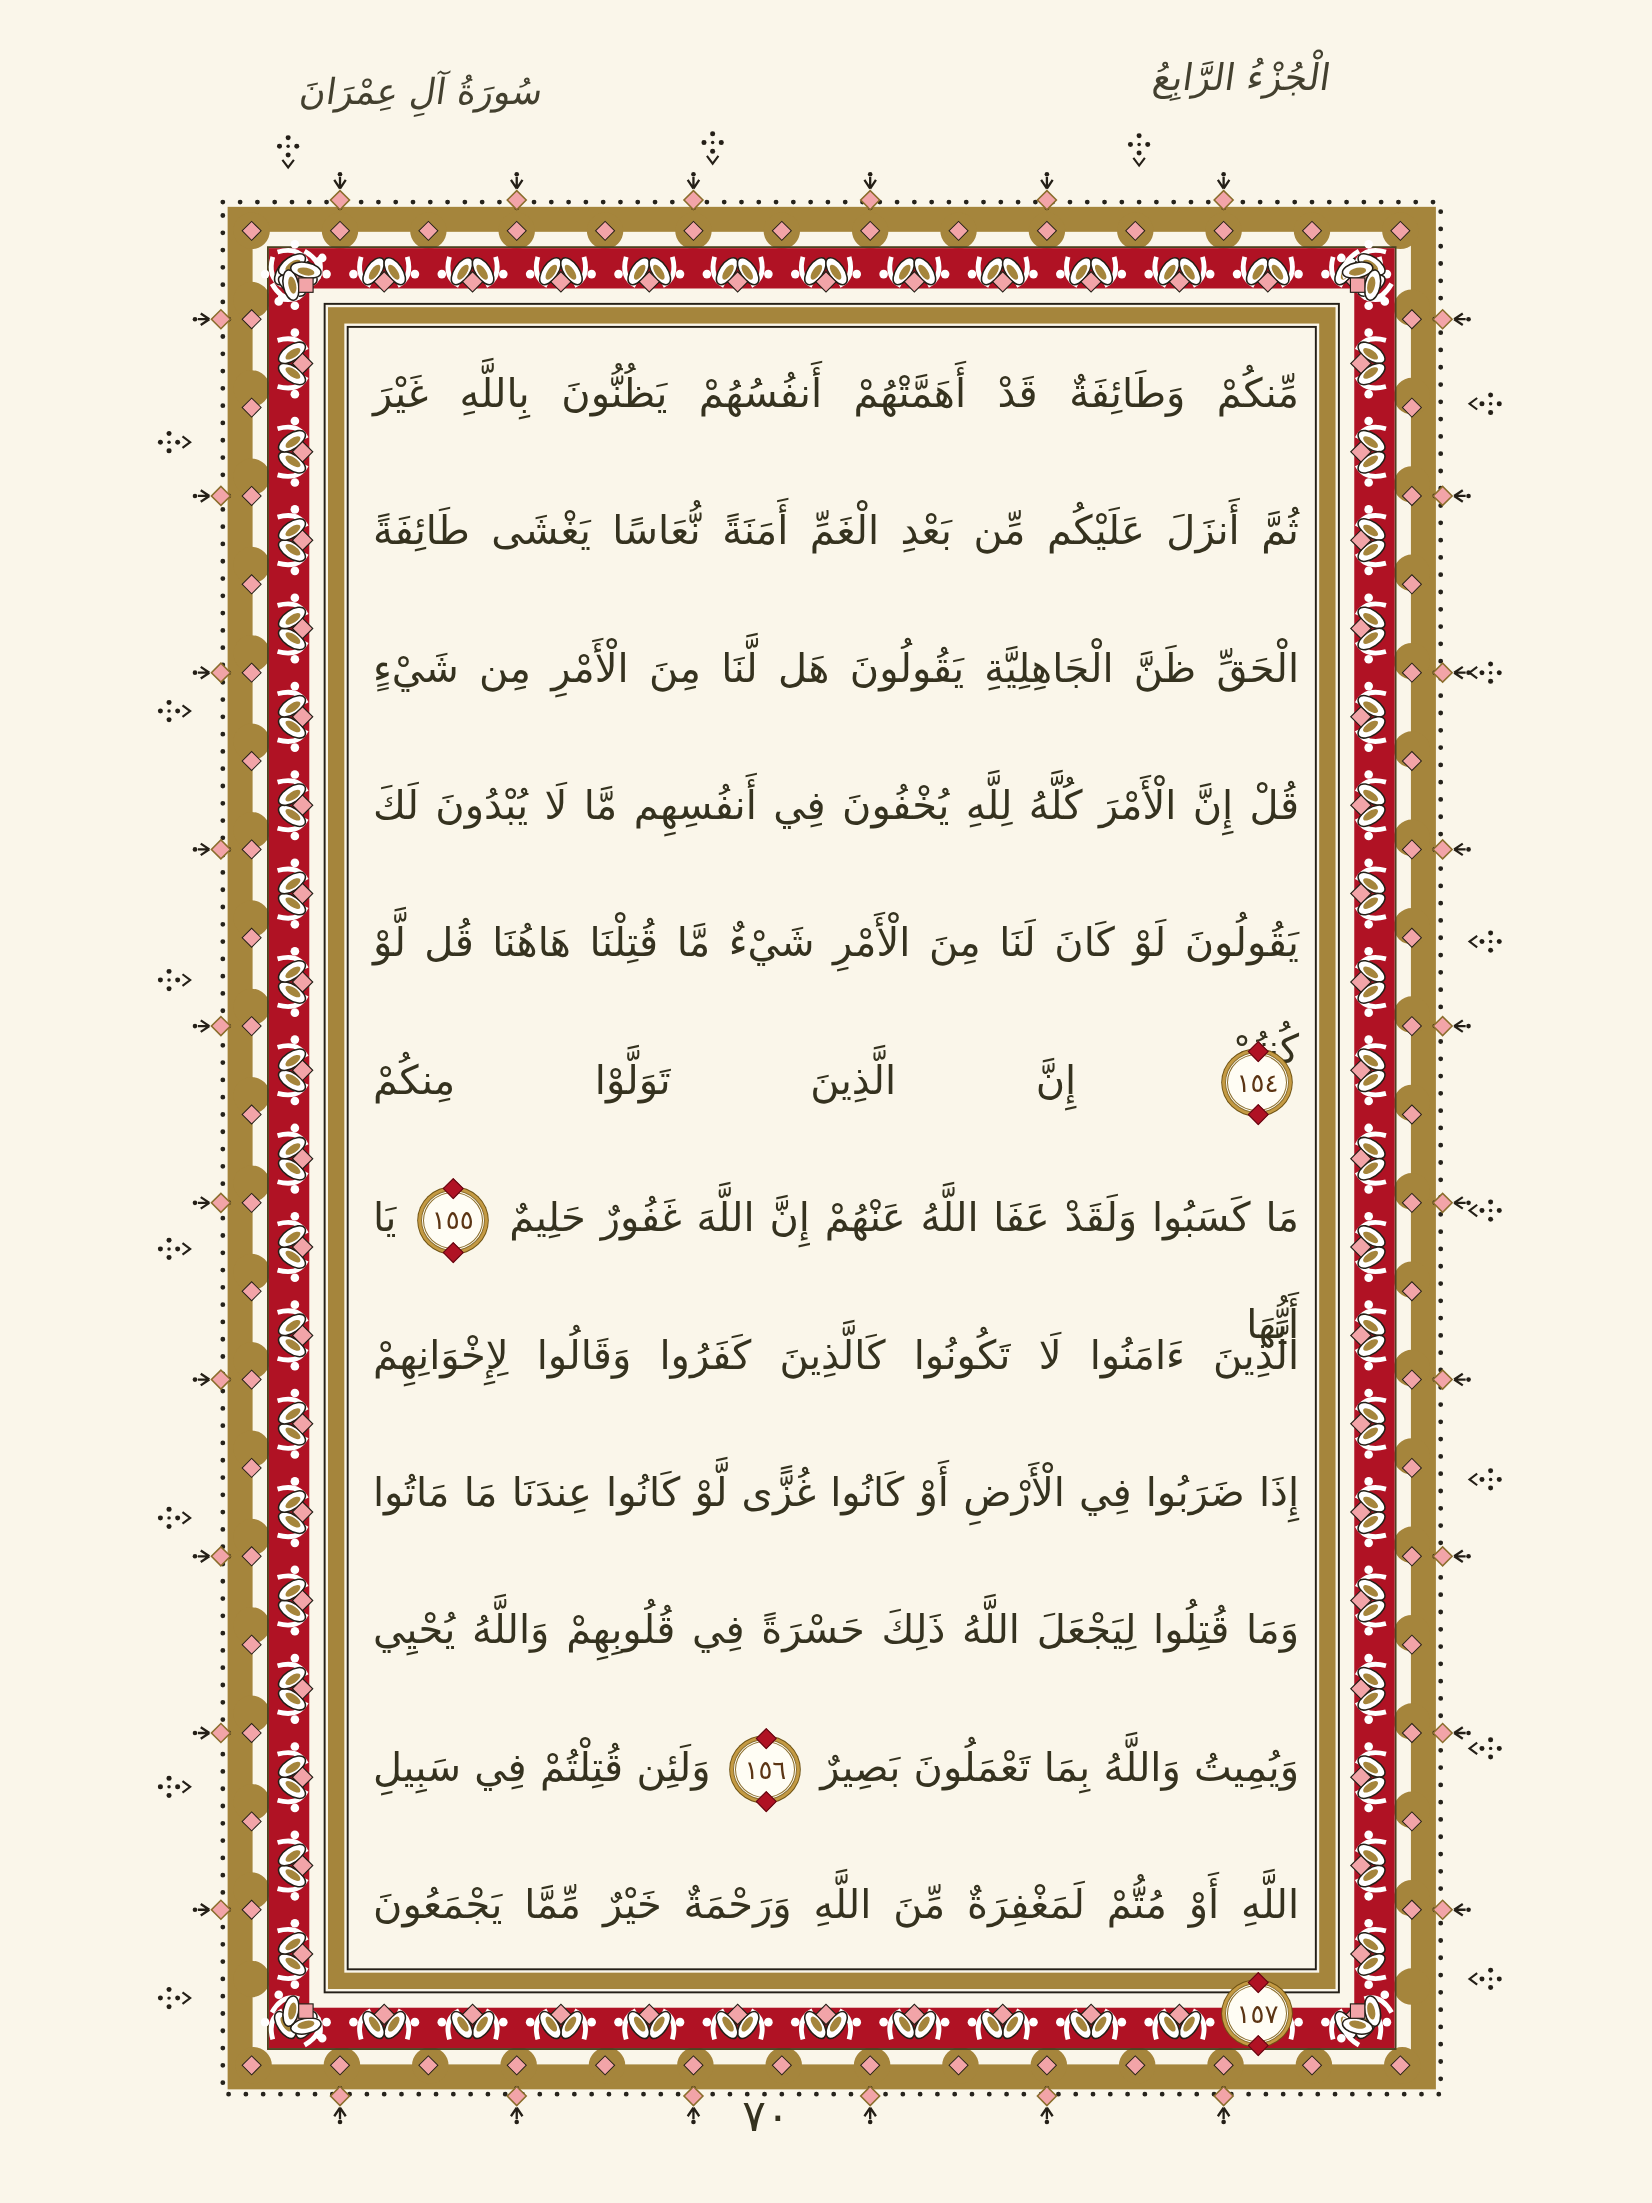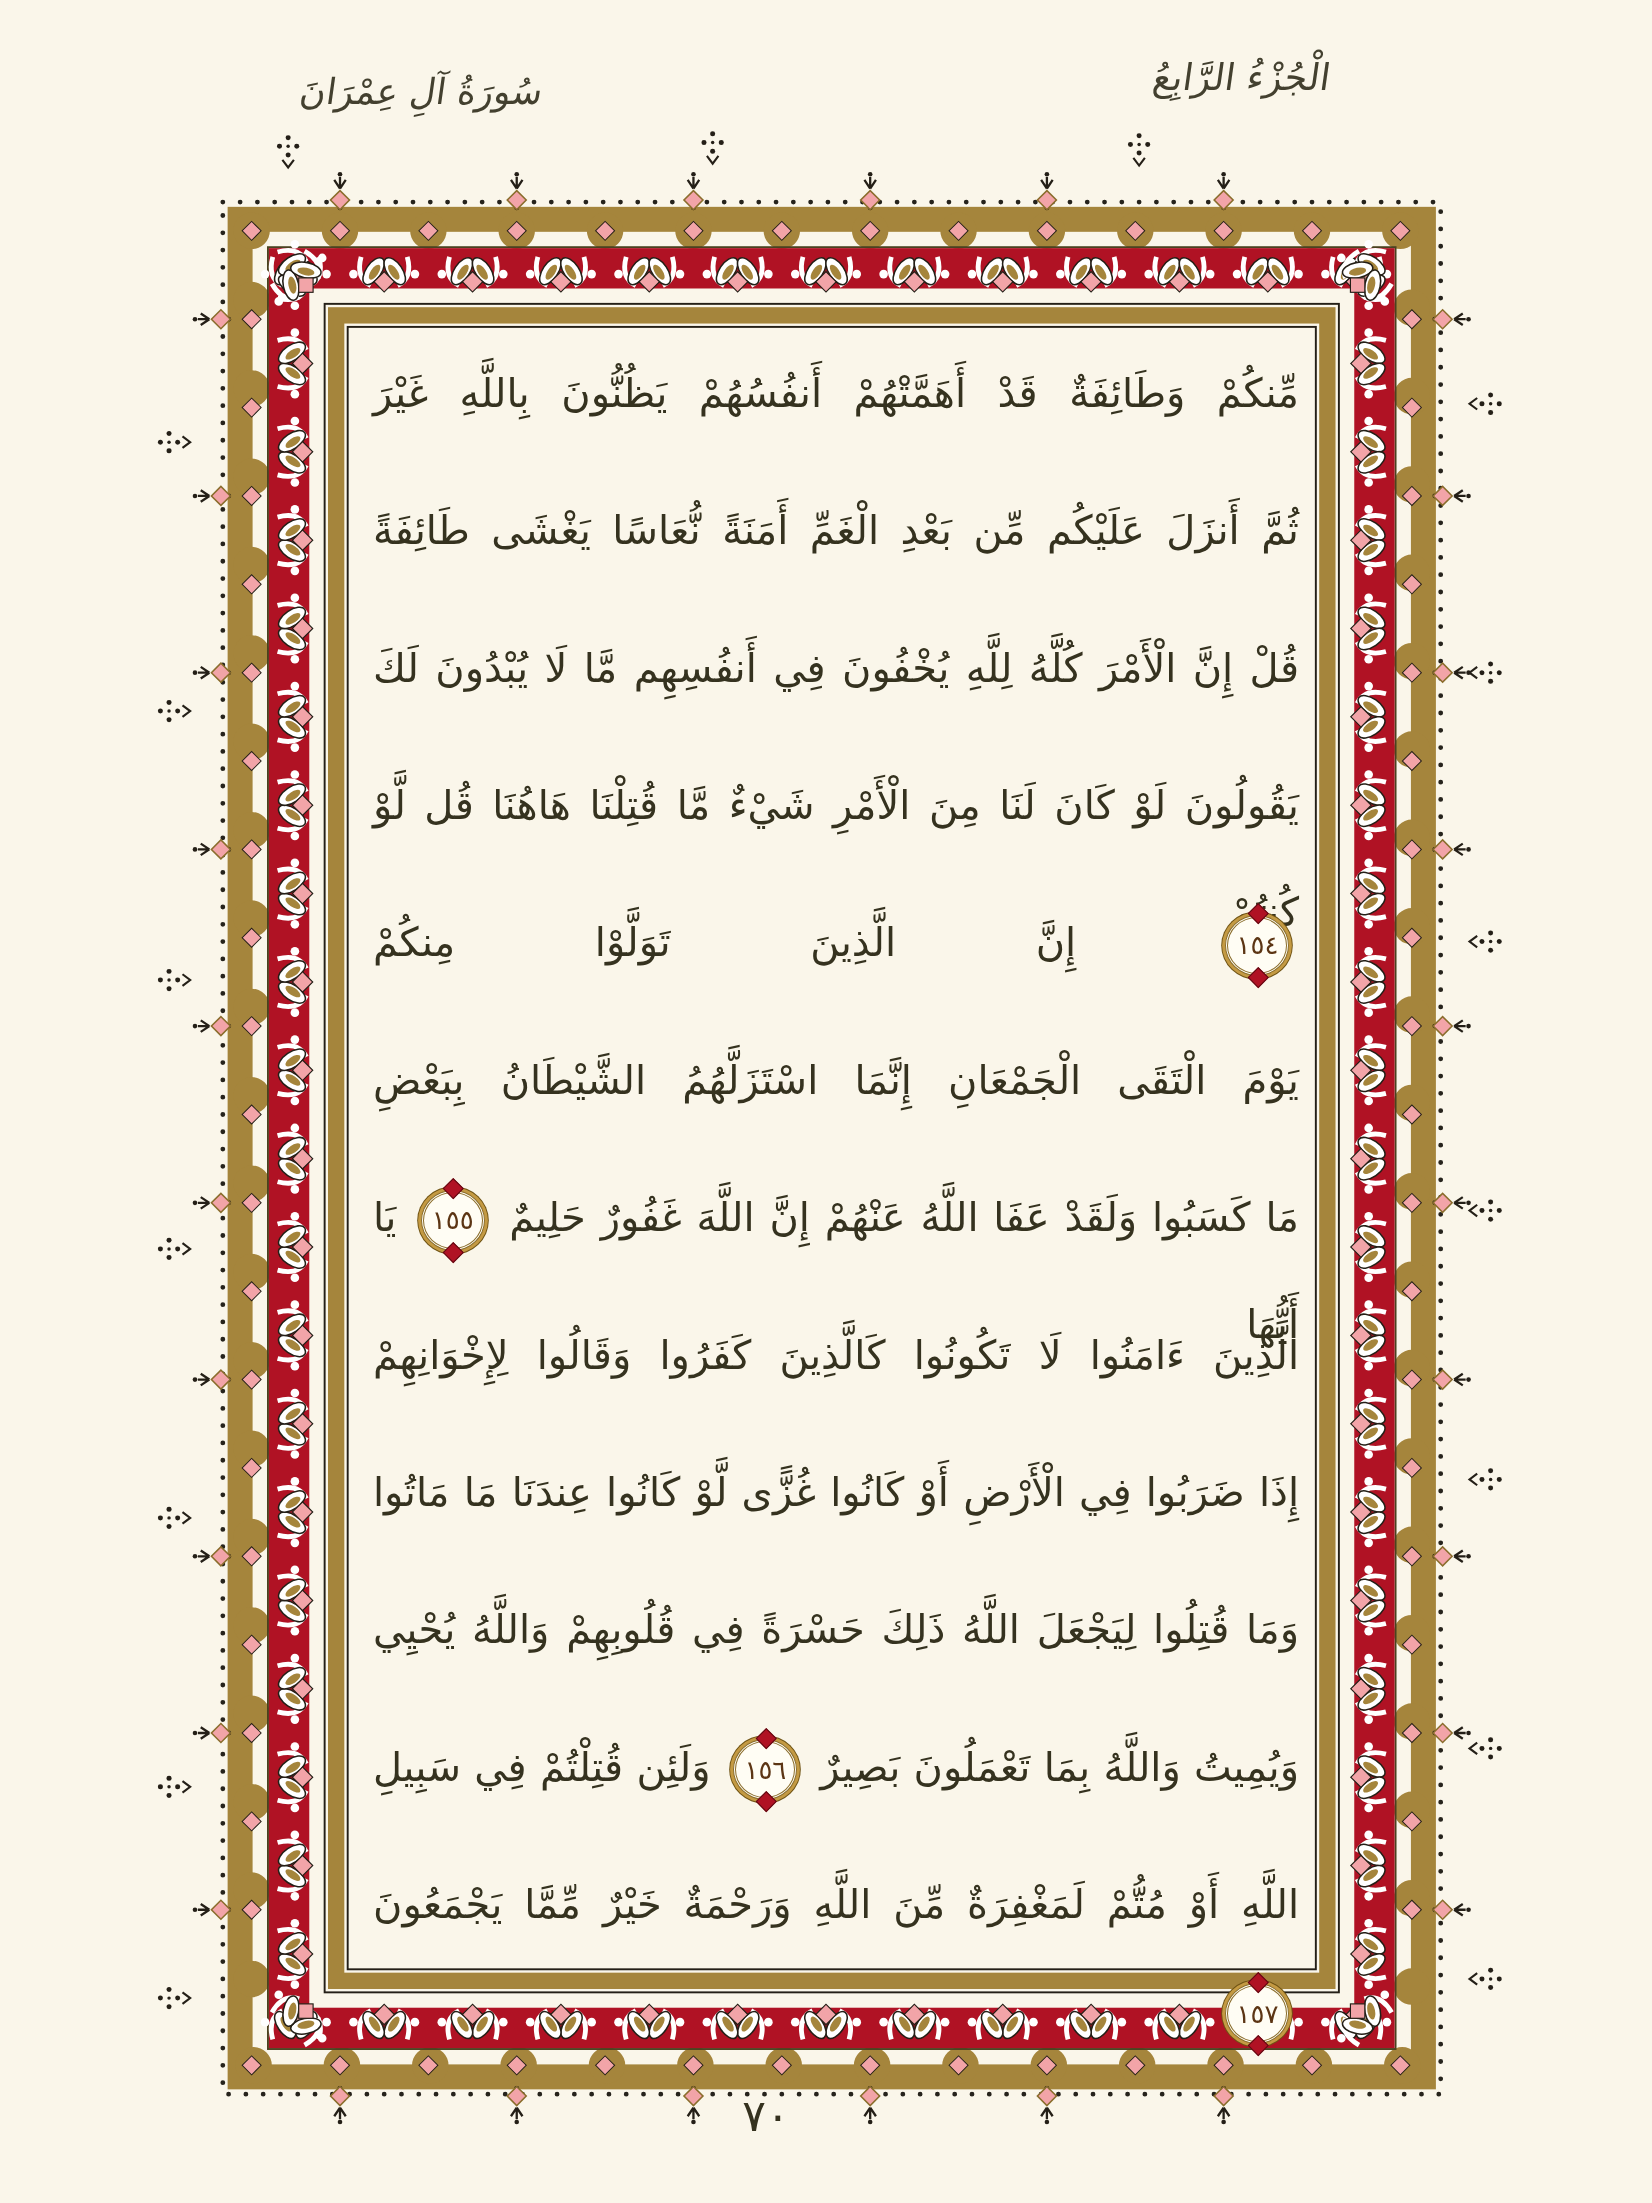--- a/index.html
+++ b/index.html
@@ -276,26 +276,26 @@
     <use href="#marginmark" transform="translate(742 148) rotate(90)"></use>
     <use href="#marginmark" transform="translate(1186 150) rotate(90)"></use>
   </svg>
 
 <div class="header header-juz">الْجُزْءُ الرَّابِعُ</div>
 <div class="header header-surah">سُورَةُ آلِ عِمْرَانَ</div>
 
 <div class="text-area" id="text-area">
     <div class="line"><span>مِّنكُمْ وَطَائِفَةٌ قَدْ أَهَمَّتْهُمْ أَنفُسُهُمْ يَظُنُّونَ بِاللَّهِ غَيْرَ</span> </div>
     <div class="line"><span>ثُمَّ أَنزَلَ عَلَيْكُم مِّن بَعْدِ الْغَمِّ أَمَنَةً نُّعَاسًا يَغْشَى طَائِفَةً</span> </div>
+    <div class="line"><span>الْحَقِّ ظَنَّ الْجَاهِلِيَّةِ يَقُولُونَ هَل لَّنَا مِنَ الْأَمْرِ مِن شَيْءٍ</span> </div>
     <div class="line"><span>قُلْ إِنَّ الْأَمْرَ كُلَّهُ لِلَّهِ يُخْفُونَ فِي أَنفُسِهِم مَّا لَا يُبْدُونَ لَكَ</span> </div>
     <div class="line"><span>يَقُولُونَ لَوْ كَانَ لَنَا مِنَ الْأَمْرِ شَيْءٌ مَّا قُتِلْنَا هَاهُنَا قُل لَّوْ كُنتُمْ</span> </div>
     <div class="line"> <span class="ayah">
         <span class="num">١٥٤</span>
       </span> <span>إِنَّ الَّذِينَ تَوَلَّوْا مِنكُمْ</span> </div>
-    <div class="line"><span>يَوْمَ الْتَقَى الْجَمْعَانِ إِنَّمَا اسْتَزَلَّهُمُ الشَّيْطَانُ بِبَعْضِ</span> </div>
     <div class="line"><span>مَا كَسَبُوا وَلَقَدْ عَفَا اللَّهُ عَنْهُمْ إِنَّ اللَّهَ غَفُورٌ حَلِيمٌ</span> <span class="ayah">
         <span class="num">١٥٥</span>
       </span> <span>يَا أَيُّهَا</span> </div>
     <div class="line"><span>الَّذِينَ ءَامَنُوا لَا تَكُونُوا كَالَّذِينَ كَفَرُوا وَقَالُوا لِإِخْوَانِهِمْ</span> </div>
     <div class="line"><span>إِذَا ضَرَبُوا فِي الْأَرْضِ أَوْ كَانُوا غُزًّى لَّوْ كَانُوا عِندَنَا مَا مَاتُوا</span> </div>
     <div class="line"><span>وَمَا قُتِلُوا لِيَجْعَلَ اللَّهُ ذَلِكَ حَسْرَةً فِي قُلُوبِهِمْ وَاللَّهُ يُحْيِي</span> </div>
     <div class="line"><span>وَيُمِيتُ وَاللَّهُ بِمَا تَعْمَلُونَ بَصِيرٌ</span> <span class="ayah">
         <span class="num">١٥٦</span>
       </span> <span>وَلَئِن قُتِلْتُمْ فِي سَبِيلِ</span> </div>
     <div class="line"><span>اللَّهِ أَوْ مُتُّمْ لَمَغْفِرَةٌ مِّنَ اللَّهِ وَرَحْمَةٌ خَيْرٌ مِّمَّا يَجْمَعُونَ</span> <span class="ayah">

